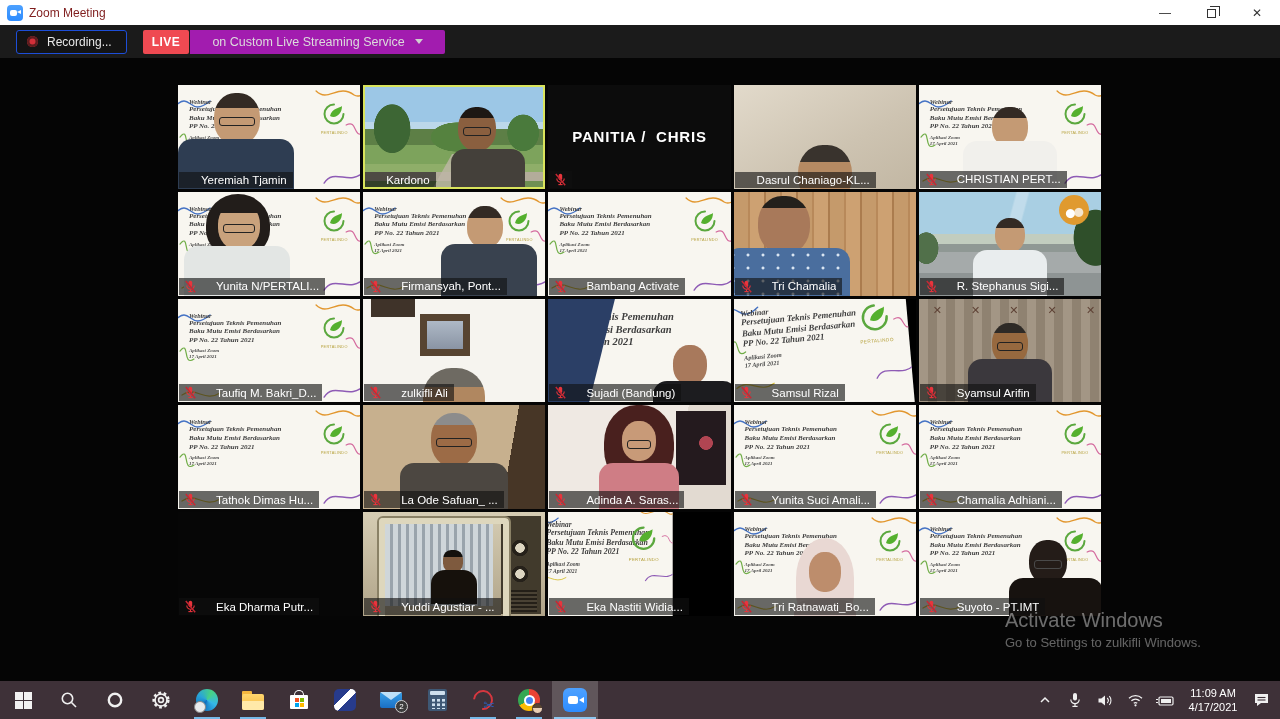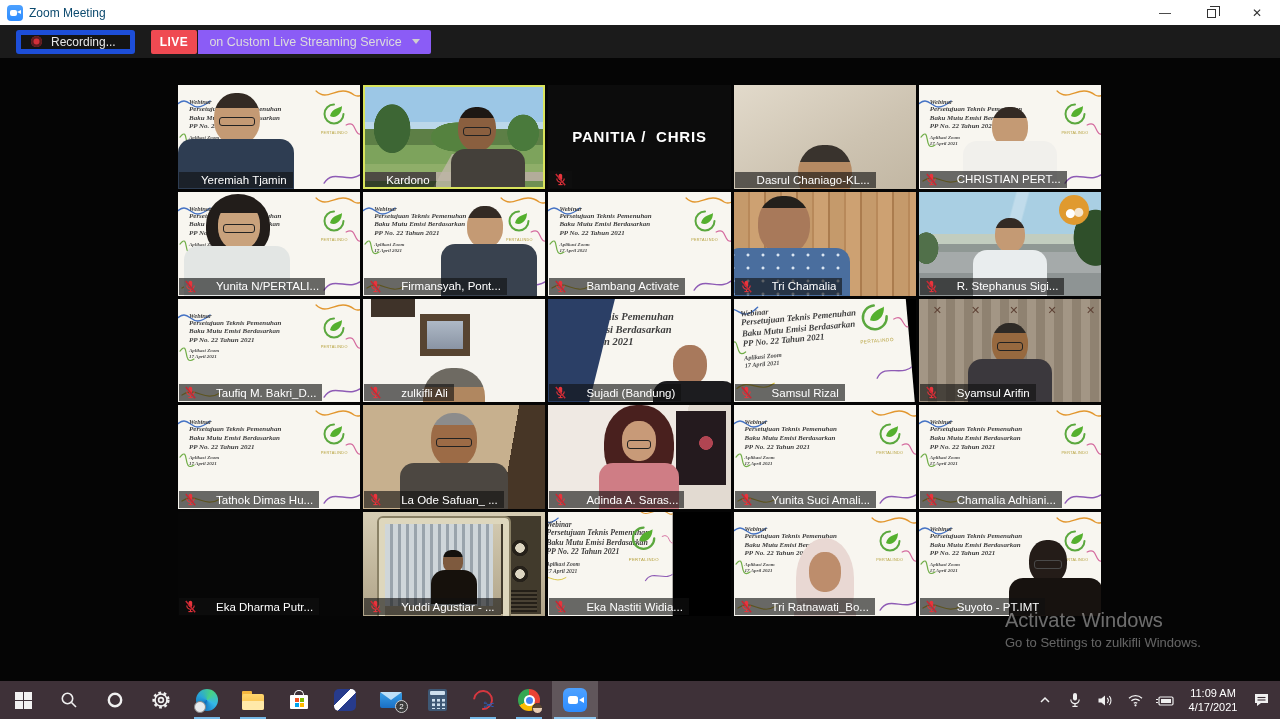--- a/index.html
+++ b/index.html
@@ -9,39 +9,39 @@
 
   
   .titlebar { position:absolute; top:0; left:0; right:0; height:25px; background:#fff;
               display:flex; align-items:center; }
   .zoom-app-icon { width:16px; height:16px; margin-left:7px; border-radius:4px;
     background:linear-gradient(#4da1ff,#2d8cff); position:relative; }
   .zoom-app-icon::before { content:''; position:absolute; left:3px; top:5px; width:7px; height:6px;
     background:#fff; border-radius:2px; }
   .zoom-app-icon::after { content:''; position:absolute; right:2px; top:5.5px; width:0; height:0;
     border-right:4px solid #fff; border-top:2.5px solid transparent; border-bottom:2.5px solid transparent; }
-  .win-title { font-size:12px; color:#0c4a6e; margin-left:6px; }
+  .win-title { font-size:12px; color:#7f1d1d; margin-left:6px; }
   .win-controls { margin-left:auto; display:flex; height:100%; }
   .win-btn { width:46px; height:100%; display:flex; align-items:center; justify-content:center;
              color:#333; font-size:12px; }
   .restore-glyph { width:9px; height:9px; border:1px solid #333; position:relative; background:#fff; margin-top:2px;}
   .restore-glyph::before { content:''; position:absolute; left:2px; top:-4px; width:9px; height:9px;
              border:1px solid #333; border-left:none; border-bottom:none; }
 
   
   .meetingbar { position:absolute; top:25px; left:0; right:0; height:33px; background:#1b1b1b;
                 display:flex; align-items:center; }
-  .rec-btn { display:flex; align-items:center; gap:9px; border:5px solid #1d4ed8; border-radius:3px;
+  .rec-btn { display:flex; align-items:center; gap:9px; border:1px solid #1d4ed8; border-radius:3px;
              background:#141414; height:24px; padding:0 14px 0 10px; margin-left:16px; }
   .rec-dot { width:11px; height:11px; border-radius:50%; background:#d32f39; box-shadow:inset 0 0 0 2.5px #5c1d1f; }
   .rec-label { color:#e8e8e8; font-size:12px; }
   .live-badge { margin-left:16px; background:#ef4a52; color:#fff; font-weight:700; font-size:12px;
                 height:24px; display:flex; align-items:center; padding:0 9px; border-radius:2px; letter-spacing:.5px; }
-  .stream-pill { margin-left:1px; background:#8b5cf6; height:24px; display:flex; align-items:center;
-                 color:#dcdcdc; font-size:12.5px; padding:0 11px; gap:10px; border-radius:0 2px 2px 0; }
+  .stream-pill { margin-left:1px; background:#a21caf; height:24px; display:flex; align-items:center;
+                 color:#dcdcdc; font-size:12.5px; padding:0 22px; gap:10px; border-radius:0 2px 2px 0; }
   .caret-down { width:0; height:0; border-left:4px solid transparent; border-right:4px solid transparent;
                 border-top:5px solid #cfcfcf; }
 
   
   .video-area { position:absolute; top:58px; left:0; right:0; height:623px; background:#050505; }
   .grid { position:absolute; left:178px; top:27px; width:923px; height:531px;
           display:grid; grid-template-columns:repeat(5,1fr); grid-template-rows:repeat(5,1fr); gap:3px; }
   .tile { position:relative; background:#101010; overflow:hidden; }
   .tile.active::after { content:''; position:absolute; inset:0; border:2.5px solid #d9e45c; z-index:6; pointer-events:none; }
   .scene { position:absolute; inset:0; overflow:hidden; }

